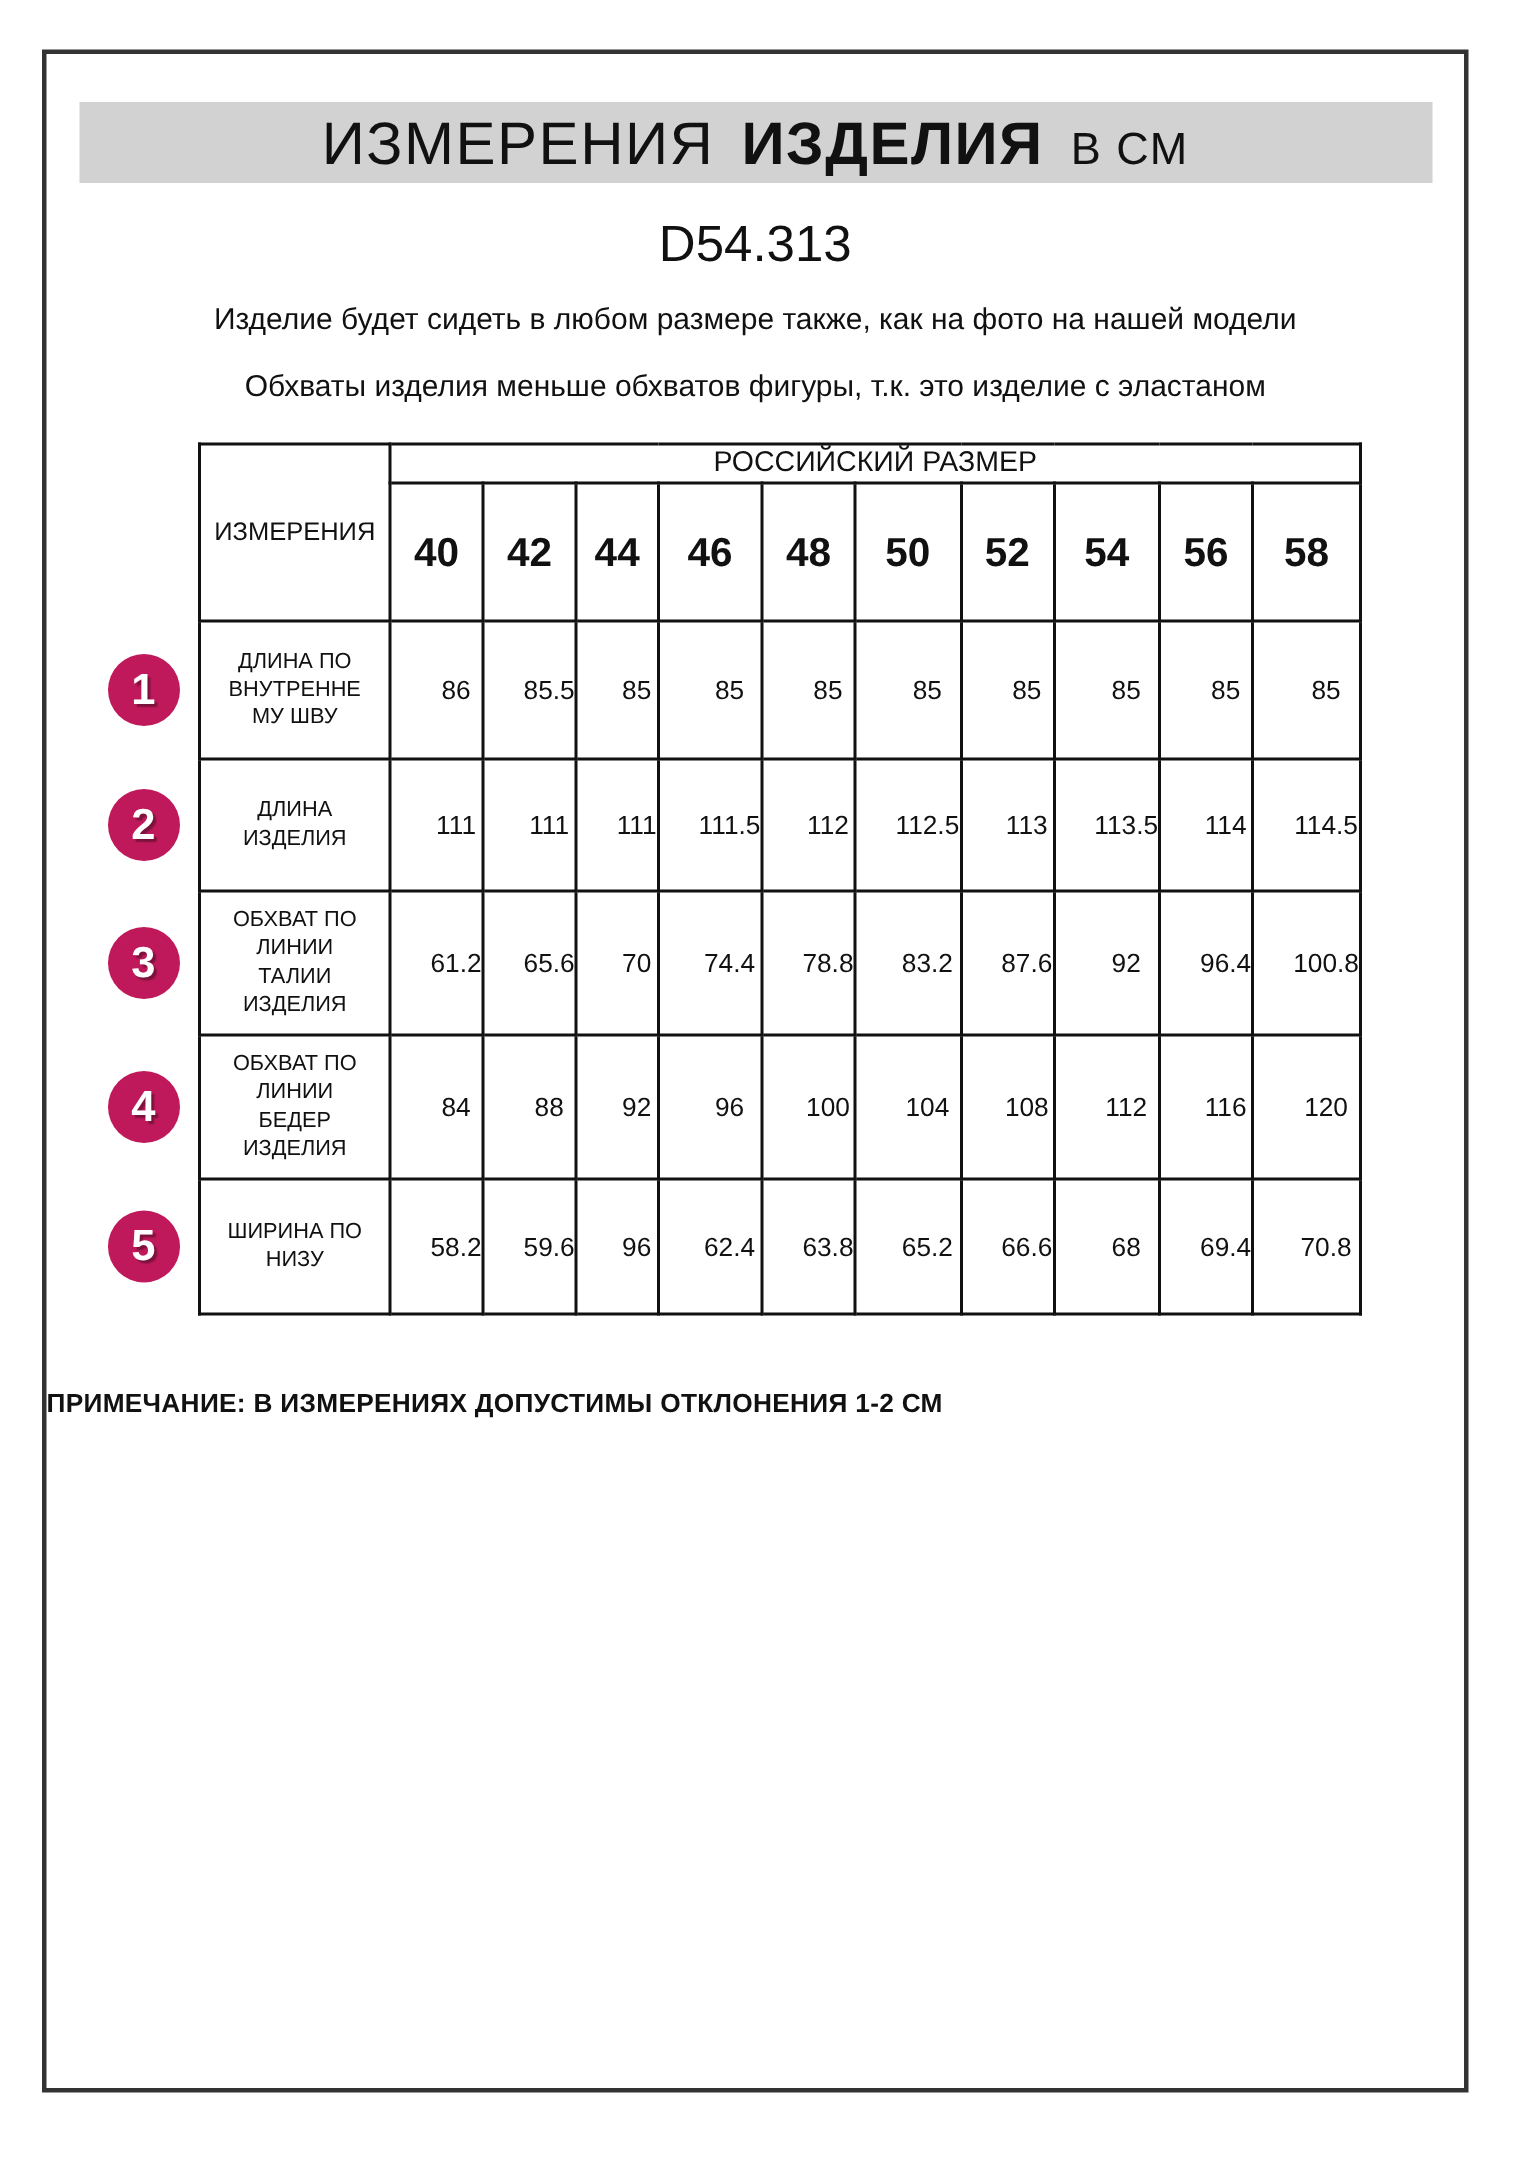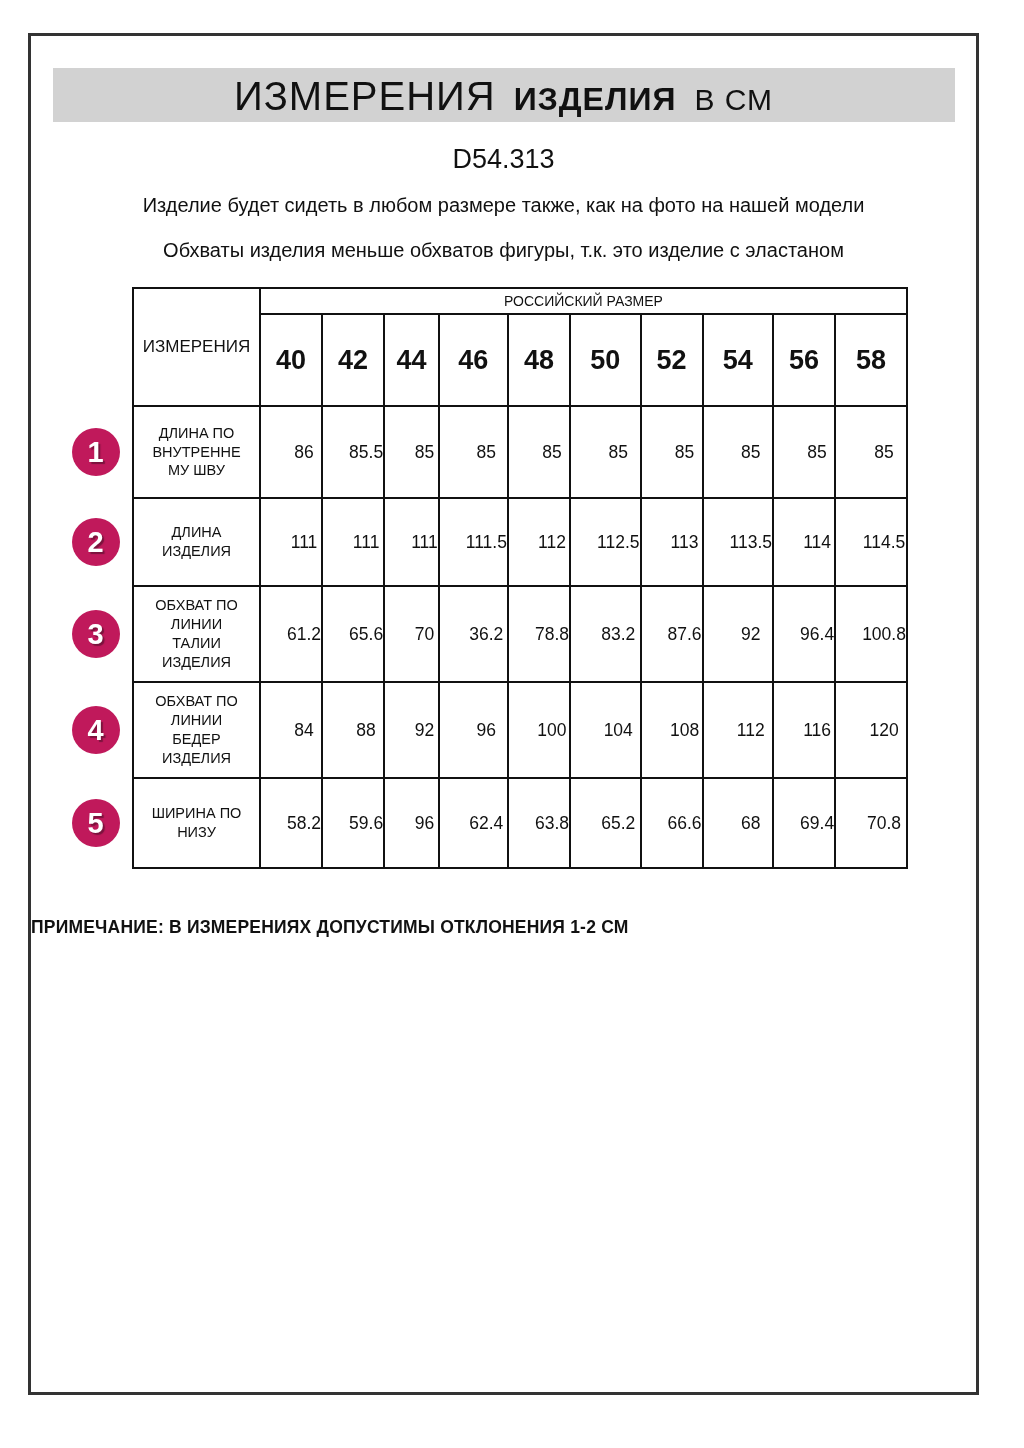--- a/index.html
+++ b/index.html
@@ -24,29 +24,29 @@
     display: flex;
     align-items: baseline;
     justify-content: center;
     gap: 18px;
     padding-top: 6px;
   }
   .title-word1 {
     font-size: 40px; font-weight: 400; letter-spacing: 1px;
   }
   .title-word2 {
-    font-size: 32px; font-weight: 800; letter-spacing: 1px;
+    font-size: 40px; font-weight: 800; letter-spacing: 1px;
   }
   .title-suffix {
     font-size: 30px; font-weight: 400; letter-spacing: 1px;
   }
   .article-code {
     margin-top: 22px;
     text-align: center;
-    font-size: 27px;
+    font-size: 34px;
     font-weight: 400;
   }
   .para {
     margin: 16px auto 0 auto;
     text-align: center;
     font-size: 20px;
     line-height: 29px;
     font-weight: 400;
   }
   .para-1 { max-width: 780px; }
@@ -73,21 +73,21 @@
   }
   th.corner {
     width: 127px;
     font-size: 17px;
     font-weight: 400;
     padding: 0 2px;
   }
   th.group {
     width: 620px;
     height: 26px;
-    font-size: 14px;
+    font-size: 19px;
     font-weight: 400;
   }
   th.size-cell {
     height: 92px;
     font-size: 27px;
     font-weight: 800;
   }
   td.rowlabel {
     font-size: 14.5px;
     line-height: 1.3;
@@ -192,21 +192,21 @@
             <td class="val">114.5</td>
           </tr>
           <tr>
             <td class="spacer">
               <div class="circle" style="background: rgb(192, 25, 91);">3</div>
             </td>
             <td class="rowlabel">ОБХВАТ ПО ЛИНИИ ТАЛИИ ИЗДЕЛИЯ</td>
             <td class="val">61.2</td>
             <td class="val">65.6</td>
             <td class="val">70</td>
-            <td class="val">36.2</td>
+            <td class="val">74.4</td>
             <td class="val">78.8</td>
             <td class="val">83.2</td>
             <td class="val">87.6</td>
             <td class="val">92</td>
             <td class="val">96.4</td>
             <td class="val">100.8</td>
           </tr>
           <tr>
             <td class="spacer">
               <div class="circle" style="background: rgb(192, 25, 91);">4</div>

